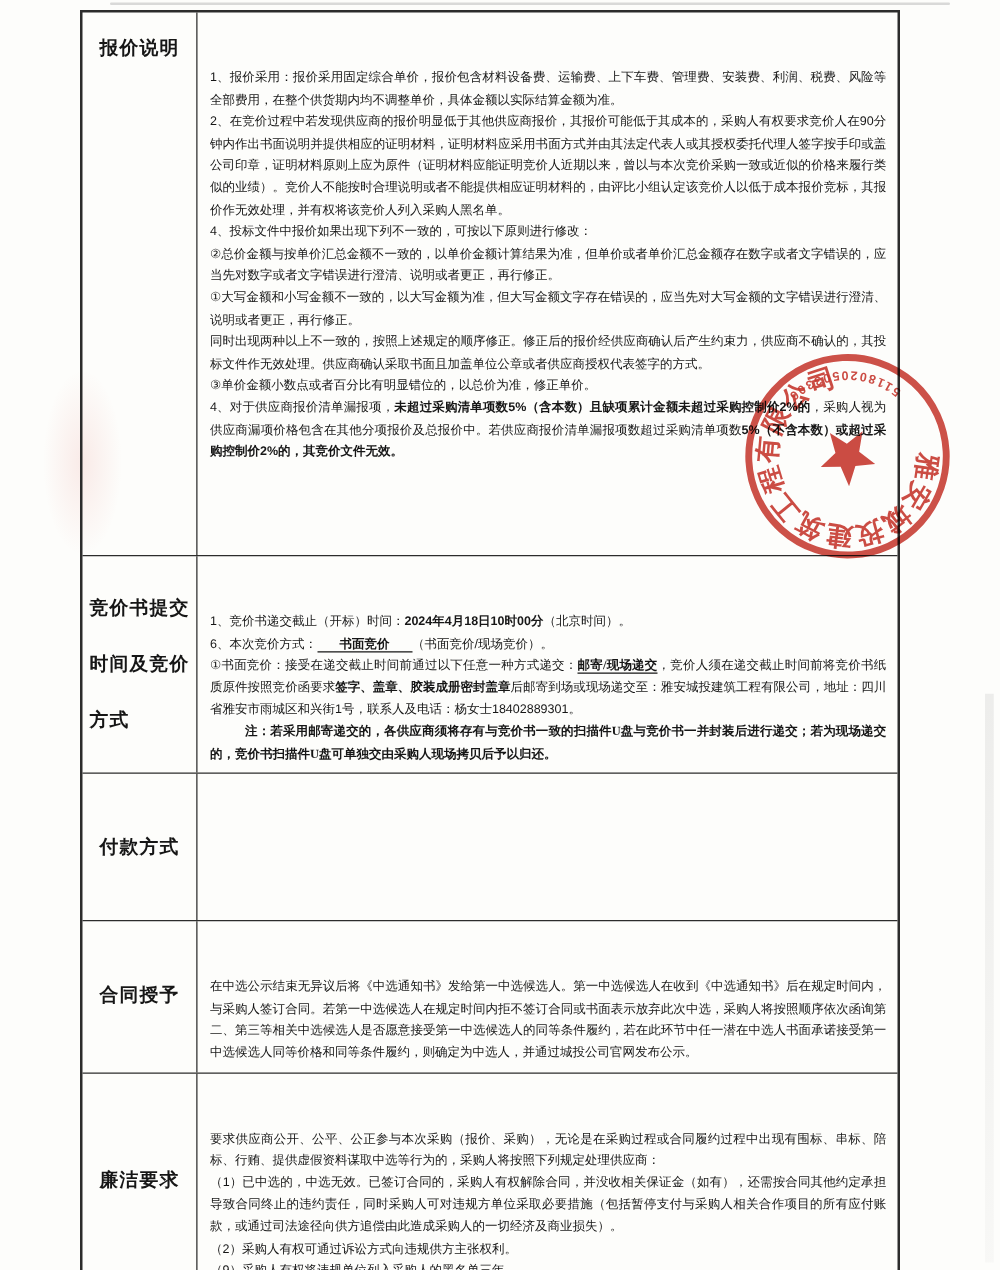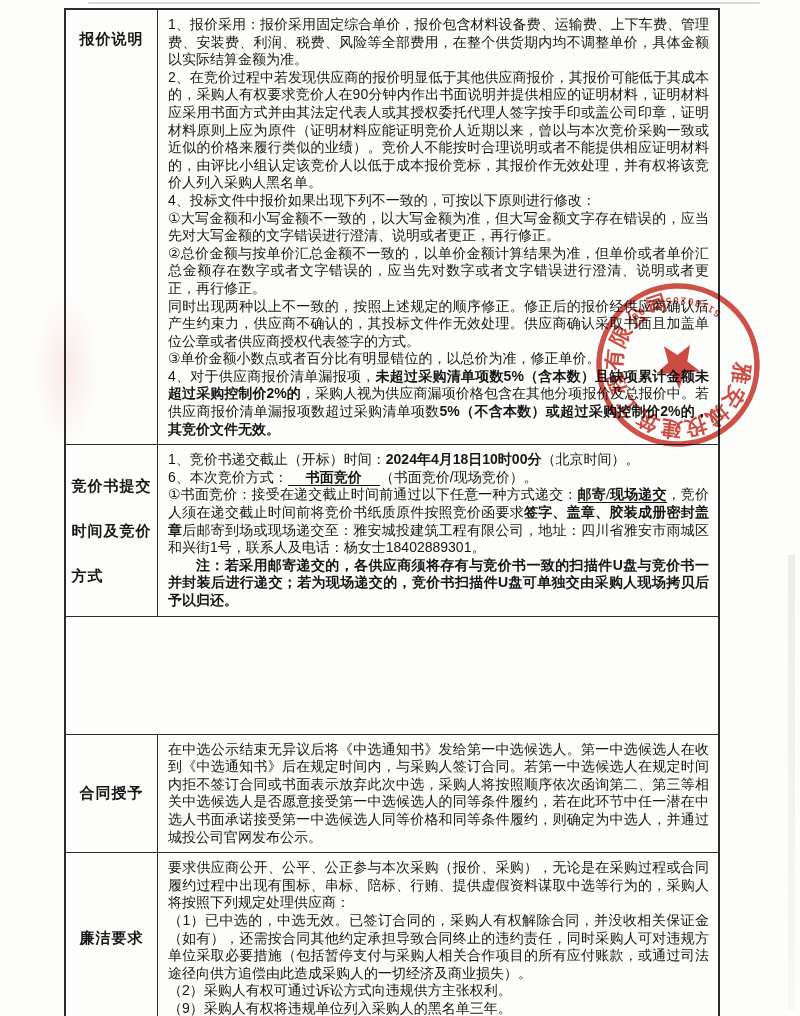--- a/index.html
+++ b/index.html
@@ -23,25 +23,25 @@
   .label-cell{
     flex:0 0 92px;width:92px;border-right:1.5px solid #2c2c2c;
     display:flex;align-items:center;justify-content:center;
     font-weight:bold;font-size:15px;line-height:26px;
     text-align:left;white-space:pre-line;letter-spacing:1px;
     box-sizing:border-box;
   }
   .row:nth-child(1) .label-cell{align-items:flex-start;padding-top:16px;}
   .row:nth-child(2) .label-cell{line-height:45px;}
   .content-cell{
-    flex:1;padding:6px 9px 6px 10px;font-size:14px;line-height:17.6px;
-    text-align:justify;box-sizing:border-box;
+    flex:1;padding:6px 9px 6px 10px;font-size:10px;line-height:17.6px;
+    text-align:justify;box-sizing:border-box;margin-top:38px;
   }
   .para{margin:0;}
-  .para.indent{text-indent:28px;}
+  .para.indent{text-indent:28px;font-family:Liberation Serif, serif;}
   .para.bold{font-weight:bold;}
   .b{font-weight:bold;}
   .u{border-bottom:1.5px solid #161616;font-family:Liberation Serif, serif;}
   .pad{padding:0 18px;}
   
   .seal{
     position:absolute;left:592px;top:279px;width:172px;height:172px;
     opacity:.92;mix-blend-mode:multiply;pointer-events:none;
   }
   .seal text{fill:#c3271e;font-family:"Liberation Sans","DejaVu Sans",sans-serif;}
@@ -64,39 +64,40 @@
   <div class="artifact-right-streak"></div>
   <div class="artifact-smudge"></div>
 
   <div class="terms-table">
       <div class="row">
         <div class="label-cell">报价说明</div>
         <div class="content-cell">
           <div class="para"><span class="">1、报价采用：报价采用固定综合单价，报价包含材料设备费、运输费、上下车费、管理费、安装费、利润、税费、风险等全部费用，在整个供货期内均不调整单价，具体金额以实际结算金额为准。</span></div>
           <div class="para"><span class="">2、在竞价过程中若发现供应商的报价明显低于其他供应商报价，其报价可能低于其成本的，采购人有权要求竞价人在90分钟内作出书面说明并提供相应的证明材料，证明材料应采用书面方式并由其法定代表人或其授权委托代理人签字按手印或盖公司印章，证明材料原则上应为原件（证明材料应能证明竞价人近期以来，曾以与本次竞价采购一致或近似的价格来履行类似的业绩）。竞价人不能按时合理说明或者不能提供相应证明材料的，由评比小组认定该竞价人以低于成本报价竞标，其报价作无效处理，并有权将该竞价人列入采购人黑名单。</span></div>
           <div class="para"><span class="">4、投标文件中报价如果出现下列不一致的，可按以下原则进行修改：</span></div>
+          <div class="para"><span class="">②总价金额与按单价汇总金额不一致的，以单价金额计算结果为准，但单价或者单价汇总金额存在数字或者文字错误的，应当先对数字或者文字错误进行澄清、说明或者更正，再行修正。</span></div>
           <div class="para"><span class="">①大写金额和小写金额不一致的，以大写金额为准，但大写金额文字存在错误的，应当先对大写金额的文字错误进行澄清、说明或者更正，再行修正。</span></div>
-          <div class="para"><span class="">②总价金额与按单价汇总金额不一致的，以单价金额计算结果为准，但单价或者单价汇总金额存在数字或者文字错误的，应当先对数字或者文字错误进行澄清、说明或者更正，再行修正。</span></div>
           <div class="para"><span class="">同时出现两种以上不一致的，按照上述规定的顺序修正。修正后的报价经供应商确认后产生约束力，供应商不确认的，其投标文件作无效处理。供应商确认采取书面且加盖单位公章或者供应商授权代表签字的方式。</span></div>
           <div class="para"><span class="">③单价金额小数点或者百分比有明显错位的，以总价为准，修正单价。</span></div>
           <div class="para"><span class="">4、对于供应商报价清单漏报项，</span><span class="b ">未超过采购清单项数5%（含本数）且缺项累计金额未超过采购控制价2%的</span><span class="">，采购人视为供应商漏项价格包含在其他分项报价及总报价中。若供应商报价清单漏报项数超过采购清单项数</span><span class="b ">5%（不含本数）或超过采购控制价2%的，其竞价文件无效。</span></div>
         </div>
       </div>
       <div class="row">
         <div class="label-cell">竞价书提交
 时间及竞价
 方式</div>
         <div class="content-cell">
           <div class="para"><span class="">1、竞价书递交截止（开标）时间：</span><span class="b ">2024年4月18日10时00分</span><span class="">（北京时间）。</span></div>
           <div class="para"><span class="">6、本次竞价方式：</span><span class="b u pad">书面竞价</span><span class="">（书面竞价/现场竞价）。</span></div>
           <div class="para"><span class="">①书面竞价：接受在递交截止时间前通过以下任意一种方式递交：</span><span class="b u ">邮寄/现场递交</span><span class="">，竞价人须在递交截止时间前将竞价书纸质原件按照竞价函要求</span><span class="b ">签字、盖章、胶装成册密封盖章</span><span class="">后邮寄到场或现场递交至：雅安城投建筑工程有限公司，地址：四川省雅安市雨城区和兴街1号，联系人及电话：杨女士18402889301。</span></div>
           <div class="para indent bold"><span class="">注：若采用邮寄递交的，各供应商须将存有与竞价书一致的扫描件U盘与竞价书一并封装后进行递交；若为现场递交的，竞价书扫描件U盘可单独交由采购人现场拷贝后予以归还。</span></div>
         </div>
       </div>
       <div class="row">
+        <div class="label-cell">付款方式</div>
       </div>
       <div class="row">
         <div class="label-cell">合同授予</div>
         <div class="content-cell">
           <div class="para"><span class="">在中选公示结束无异议后将《中选通知书》发给第一中选候选人。第一中选候选人在收到《中选通知书》后在规定时间内，与采购人签订合同。若第一中选候选人在规定时间内拒不签订合同或书面表示放弃此次中选，采购人将按照顺序依次函询第二、第三等相关中选候选人是否愿意接受第一中选候选人的同等条件履约，若在此环节中任一潜在中选人书面承诺接受第一中选候选人同等价格和同等条件履约，则确定为中选人，并通过城投公司官网发布公示。</span></div>
         </div>
       </div>
       <div class="row">
         <div class="label-cell">廉洁要求</div>
         <div class="content-cell">

